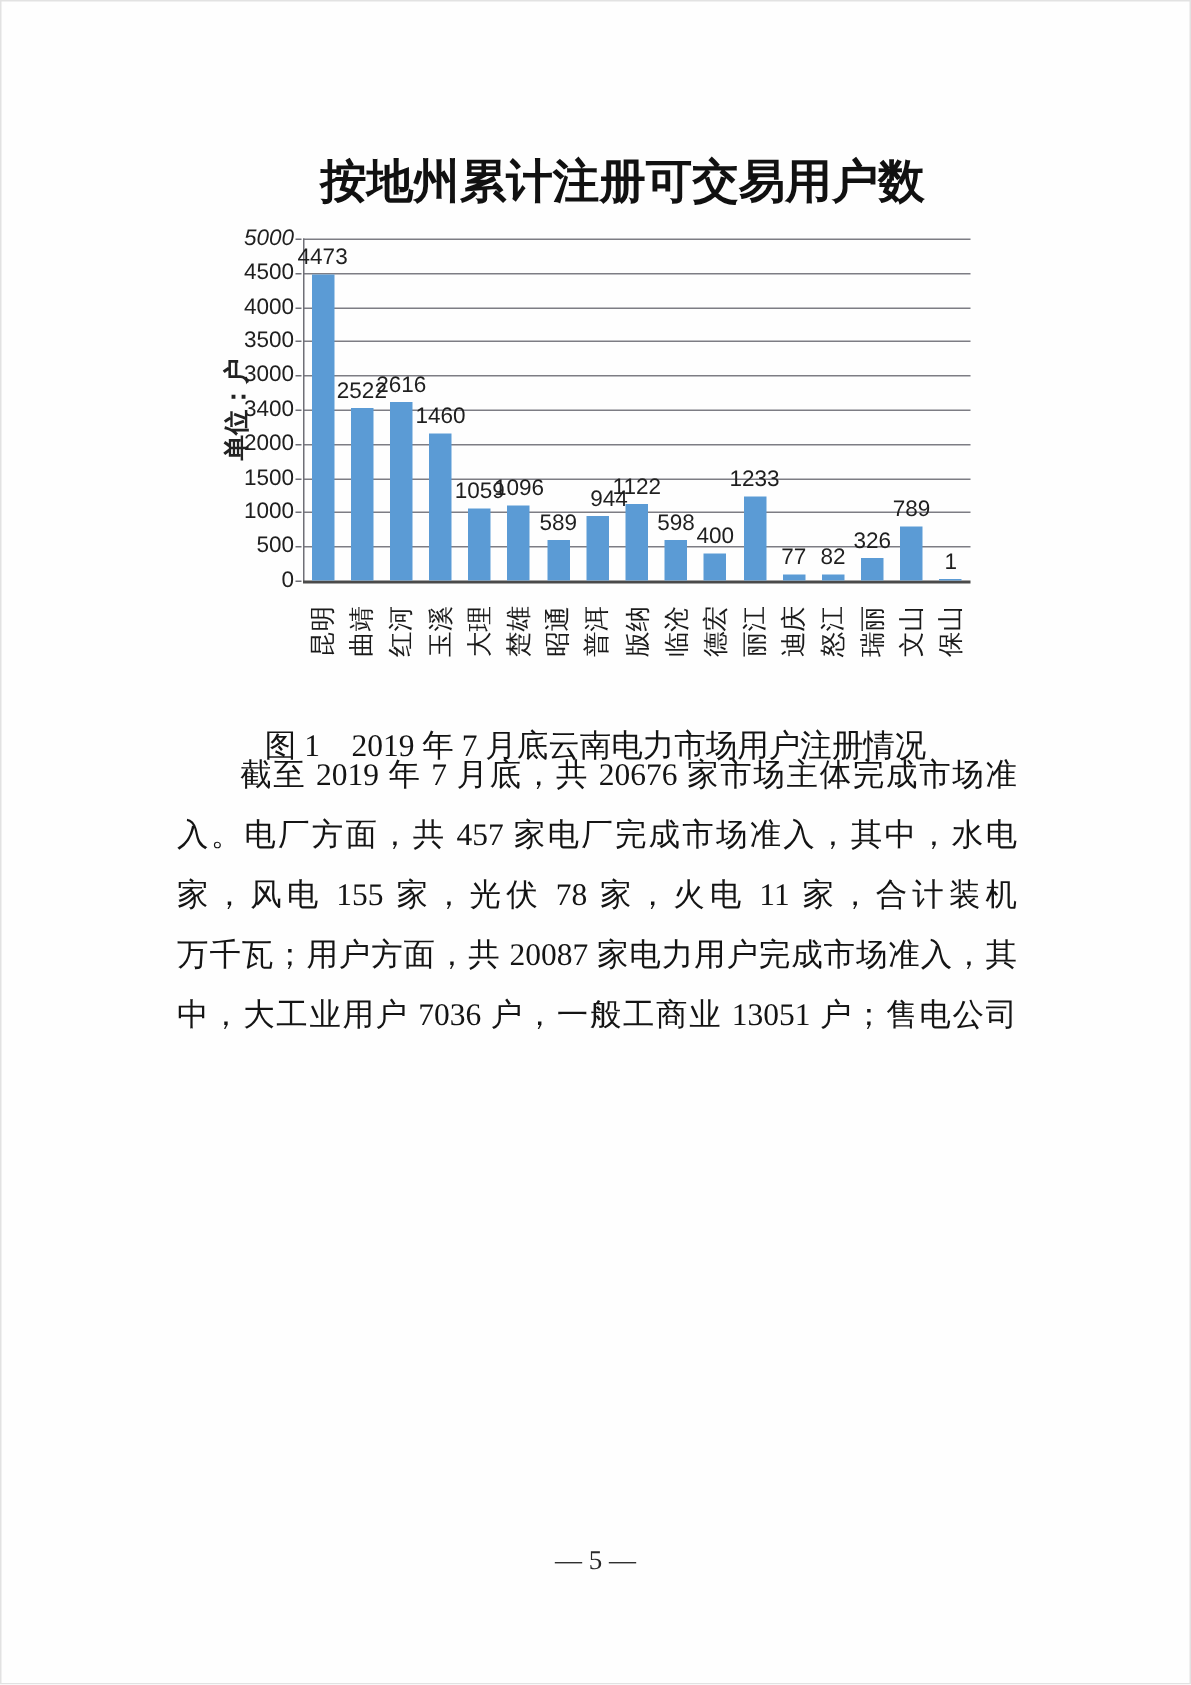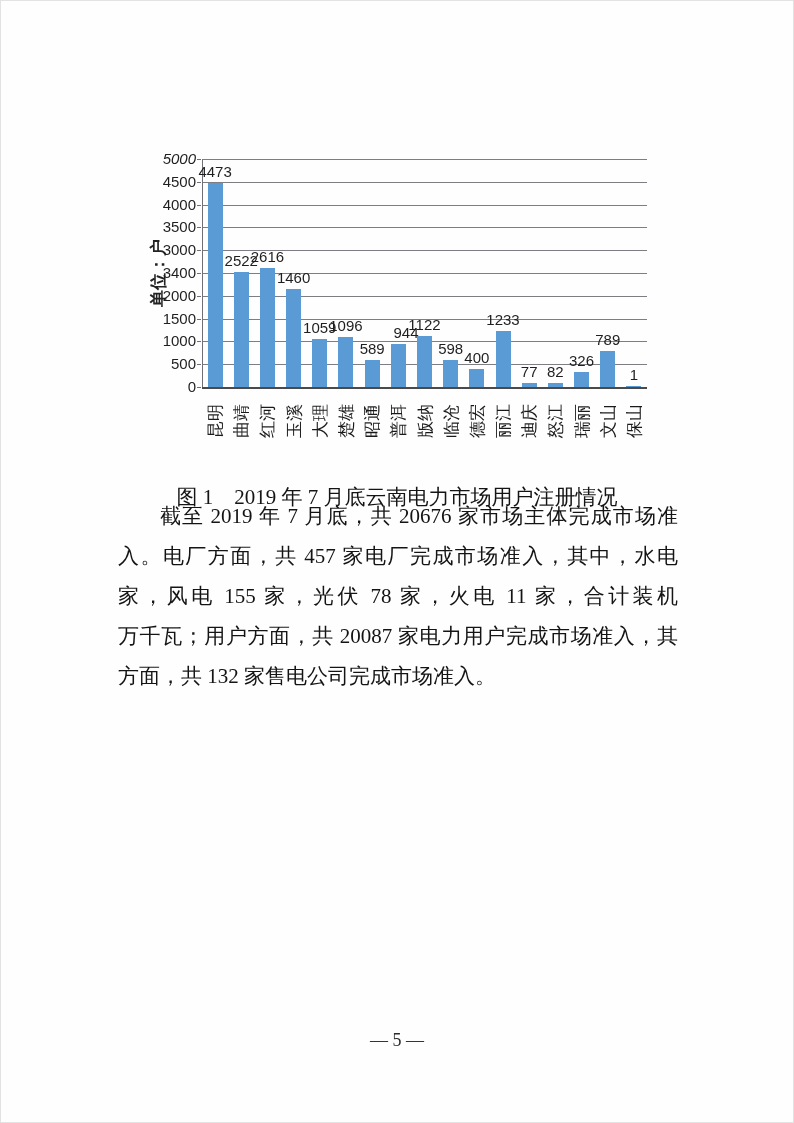--- a/index.html
+++ b/index.html
@@ -69,20 +69,21 @@
     position:absolute; left:0; top:1028px; width:794px;
     text-align:center; font-size:18px; color:#2a2a2a; line-height:24px;
   }
 </style>
 </head>
 <body>
 
 <div class="page">
 
   <section class="chart">
+    <div class="chart-title">按地州累计注册可交易用户数</div>
     <div class="y-title">
       <span>单位：户</span>
     </div>
     <div class="plot-layer" id="plot-layer">
         <div class="ytick" style="left: 197px; top: 387px;"></div>
         <div class="ytick-label" style="left: 136px; top: 379px;">0</div>
         <div class="gridline" style="left: 202px; top: 364.2px; width: 445px;"></div>
         <div class="ytick" style="left: 197px; top: 364.2px;"></div>
         <div class="ytick-label" style="left: 136px; top: 356.2px;">500</div>
         <div class="gridline" style="left: 202px; top: 341.4px; width: 445px;"></div>
@@ -202,18 +203,18 @@
       </div>
   </section>
 
   <p class="caption">图 1　2019 年 7 月底云南电力市场用户注册情况</p>
 
   <div class="body-text" id="body-text">
       <div class="jline first">截至 2019 年 7 月底，共 20676 家市场主体完成市场准</div>
       <div class="jline">入。电厂方面，共 457 家电厂完成市场准入，其中，水电 213</div>
       <div class="jline">家，风电 155 家，光伏 78 家，火电 11 家，合计装机 7394.625</div>
       <div class="jline">万千瓦；用户方面，共 20087 家电力用户完成市场准入，其</div>
-      <div class="jline last">方面，共 132 家售电公司完成市场准入。</div>
+      <div class="jline">中，大工业用户 7036 户，一般工商业 13051 户；售电公司</div>
     </div>
 
   <div class="page-num">— 5 —</div>
 
 </div>
 
 </body></html>

